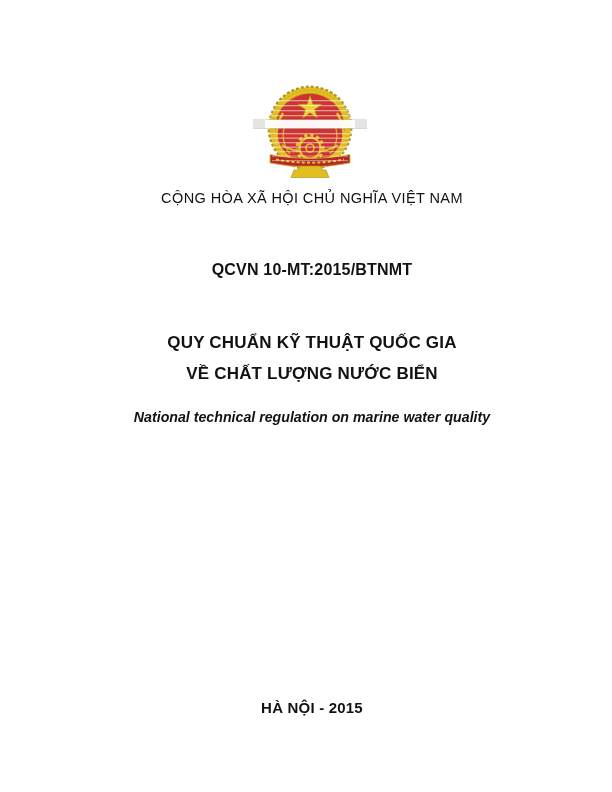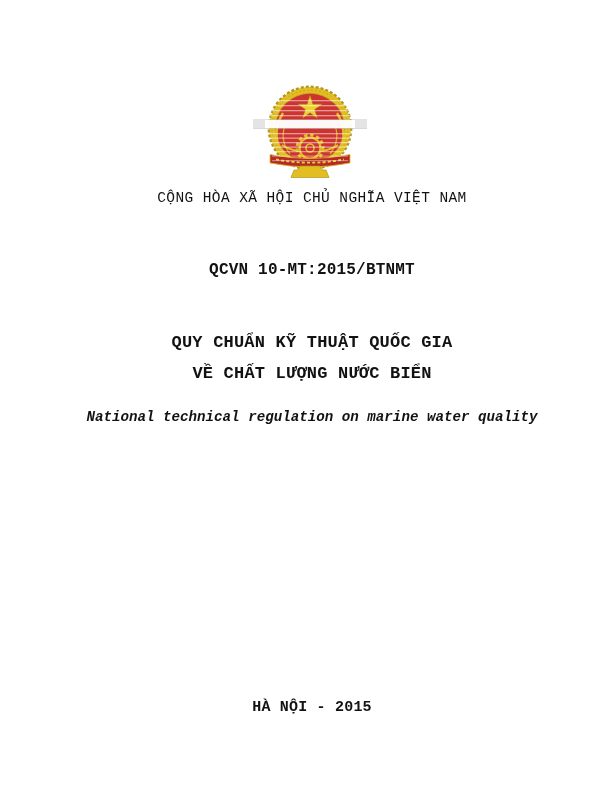--- a/index.html
+++ b/index.html
@@ -1,21 +1,21 @@
 <!DOCTYPE html>
 <html style="--em-red: #cd342f; --em-red-deep: #b52a27; --em-gold: #e2be23; --em-gold-dark: #b3951a; --em-star: #edd12f; --page-bg: #ffffff; --page-fg: #121212;"><head>
 <meta charset="utf-8">
 <style>
   html,body{margin:0;padding:0;background:#ffffff;}
   .page{
     position:relative;
     width:612px;height:792px;
     background:var(--page-bg,#ffffff);
     color:var(--page-fg,#121212);
-    font-family:Liberation Mono, monospace;
+    font-family:Liberation Sans, sans-serif;
     overflow:hidden;
   }
   .center-line{
     position:absolute;left:6px;right:-6px;
     text-align:center;white-space:nowrap;
   }
   .nation-title{top:190px;font-size:14.5px;font-weight:400;letter-spacing:0.4px;}
   .doc-code{top:261px;font-size:16px;font-weight:700;letter-spacing:0.2px;}
   .doc-title-1{top:333px;font-size:17px;font-weight:700;letter-spacing:0.2px;}
   .doc-title-2{top:364px;font-size:17px;font-weight:700;letter-spacing:0.2px;}

